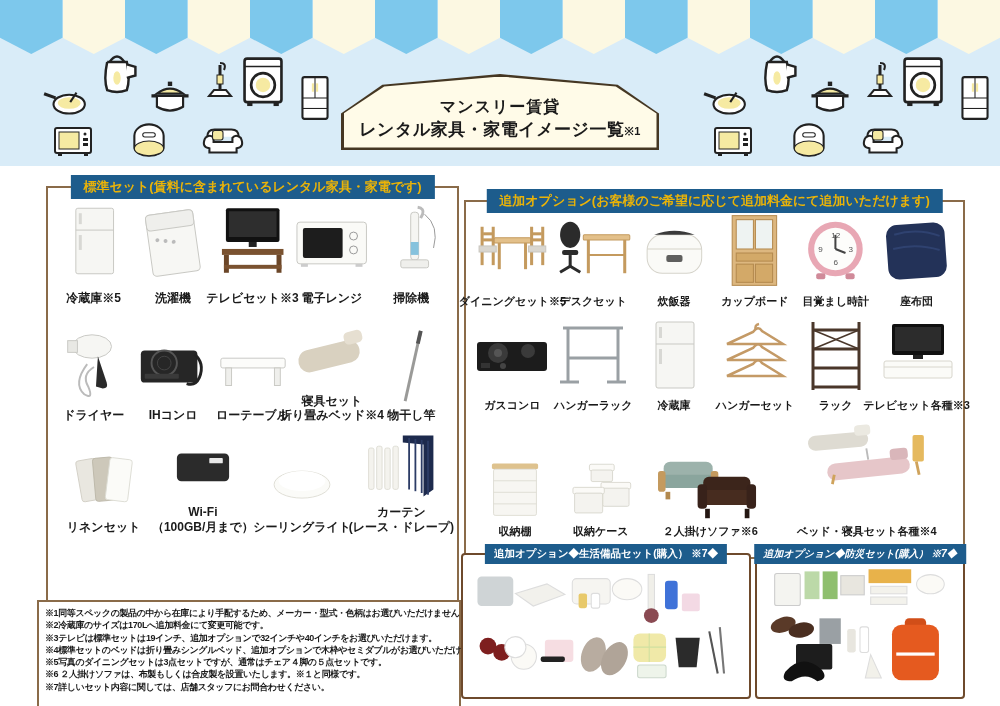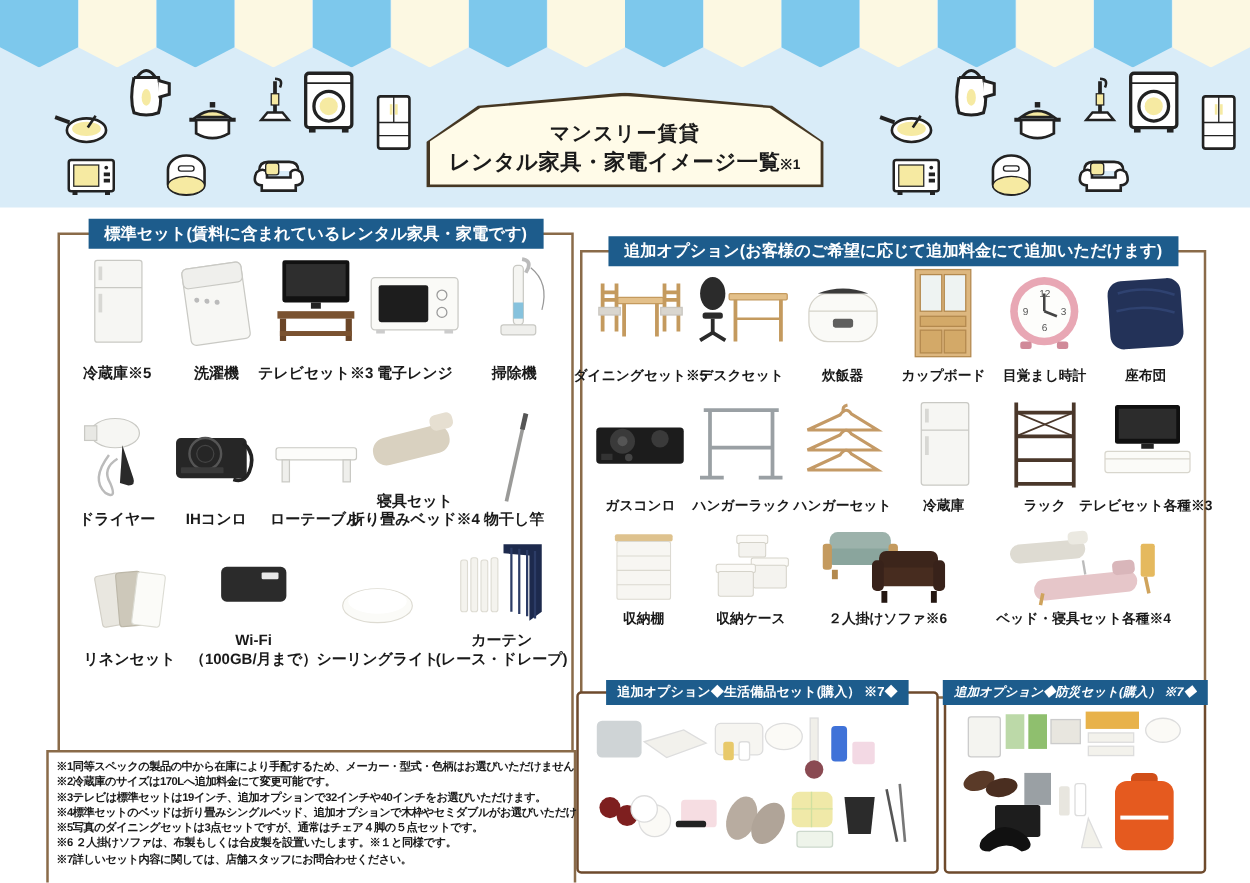--- a/index.html
+++ b/index.html
@@ -28,21 +28,21 @@
   .cluster{position:absolute;width:312px;height:120px;}
   #cluster-left{left:28px;top:46px;}
   #cluster-right{left:688px;top:46px;}
   .dicon{position:absolute;}
   .dicon svg{width:100%;height:100%;}
   
   .secbox{position:absolute;background:#ffffff;border:2px solid #8a6b49;}
   #std-box{left:46px;top:186px;width:409px;height:413px;}
   #opt-box{left:464px;top:200px;width:497px;height:355px;}
   .sec-head{position:absolute;top:-13px;left:50%;transform:translateX(-50%);
-    background:#1d5c8c;color:#ffffff;font-weight:700;font-size:13px;
+    background:#1d5c8c;color:#eab308;font-weight:700;font-size:13px;
     padding:3px 13px;white-space:nowrap;}
   
   .prow{display:flex;align-items:flex-end;padding:0 6px;margin-top:8px;}
   .cell{flex:1;display:flex;flex-direction:column;align-items:center;min-width:0;}
   .pimg{display:flex;align-items:flex-end;justify-content:center;width:100%;}
   .pimg svg{height:100%;}
   .plabel{font-size:12px;font-weight:700;text-align:center;line-height:1.18;
     margin-top:3px;white-space:nowrap;}
   #opt-box .plabel{font-size:11px;}
   .r-a .pimg{height:92px;} .r-b .pimg{height:78px;} .r-c .pimg{height:72px;}
@@ -516,40 +516,40 @@
                 <line x1="54" y1="66" x2="73" y2="66"></line>
                 <line x1="15" y1="42" x2="65" y2="42"></line>
               </g>
             </svg>
           </div>
           <div class="plabel"><span>ハンガーラック</span></div>
         </div>
         <div class="cell">
           <div class="pimg">
             <svg viewBox="0 0 80 80">
+              <rect x="22" y="6" width="38" height="66" rx="2" fill="#f6f6f3" stroke="#c9c9c4"></rect>
+              <line x1="22" y1="28" x2="60" y2="28" stroke="#c9c9c4"></line>
+              <rect x="25" y="11" width="3" height="11" fill="#d8d8d4"></rect>
+              <rect x="25" y="33" width="3" height="15" fill="#d8d8d4"></rect>
+            </svg>
+          </div>
+          <div class="plabel"><span>冷蔵庫</span></div>
+        </div>
+        <div class="cell">
+          <div class="pimg">
+            <svg viewBox="0 0 80 80">
               <g stroke="#c49a66" stroke-width="2.5" fill="none">
                 <path d="M38 16 q5 -7 9 -1 l21 13 h-56 z"></path>
                 <path d="M38 32 q5 -7 9 -1 l21 13 h-56 z"></path>
                 <path d="M38 48 q5 -7 9 -1 l21 13 h-56 z"></path>
                 <path d="M41 14 q-2 -5 3 -6"></path>
               </g>
             </svg>
           </div>
           <div class="plabel"><span>ハンガーセット</span></div>
-        </div>
-        <div class="cell">
-          <div class="pimg">
-            <svg viewBox="0 0 80 80">
-              <rect x="22" y="6" width="38" height="66" rx="2" fill="#f6f6f3" stroke="#c9c9c4"></rect>
-              <line x1="22" y1="28" x2="60" y2="28" stroke="#c9c9c4"></line>
-              <rect x="25" y="11" width="3" height="11" fill="#d8d8d4"></rect>
-              <rect x="25" y="33" width="3" height="15" fill="#d8d8d4"></rect>
-            </svg>
-          </div>
-          <div class="plabel"><span>冷蔵庫</span></div>
         </div>
         <div class="cell">
           <div class="pimg">
             <svg viewBox="0 0 80 80">
               <g stroke="#4a372a" stroke-width="3" fill="none">
                 <line x1="17" y1="6" x2="17" y2="74"></line>
                 <line x1="63" y1="6" x2="63" y2="74"></line>
                 <line x1="17" y1="14" x2="63" y2="14"></line>
                 <line x1="17" y1="33" x2="63" y2="33"></line>
                 <line x1="17" y1="52" x2="63" y2="52"></line>
@@ -614,21 +614,21 @@
               <rect x="48" y="22" width="50" height="18" rx="6" fill="#3c251b"></rect>
               <rect x="44" y="36" width="58" height="16" rx="6" fill="#472c1f"></rect>
               <rect x="42" y="30" width="10" height="26" rx="4" fill="#38221a"></rect>
               <rect x="94" y="30" width="10" height="26" rx="4" fill="#38221a"></rect>
               <rect x="50" y="56" width="5" height="10" fill="#241712"></rect>
               <rect x="92" y="56" width="5" height="10" fill="#241712"></rect>
             </svg>
           </div>
           <div class="plabel"><span>２人掛けソファ※6</span></div>
         </div>
-        <div class="cell" style="flex: 2.1 1 0%;">
+        <div class="cell" style="flex: 2.1 1 0%; gap: 36px;">
           <div class="pimg">
             <svg viewBox="0 0 130 70">
               <g transform="rotate(-5 40 22)">
                 <rect x="2" y="14" width="64" height="16" rx="8" fill="#dedbd2"></rect>
                 <rect x="52" y="7" width="17" height="11" rx="4" fill="#ebe9e1"></rect>
               </g>
               <line x1="64" y1="30" x2="66" y2="42" stroke="#bbb" stroke-width="2"></line>
               <rect x="113" y="16" width="12" height="28" rx="2" fill="#e5b95e"></rect>
               <g transform="rotate(-6 70 48)">
                 <rect x="22" y="42" width="88" height="18" rx="9" fill="#e6c6c9"></rect>

